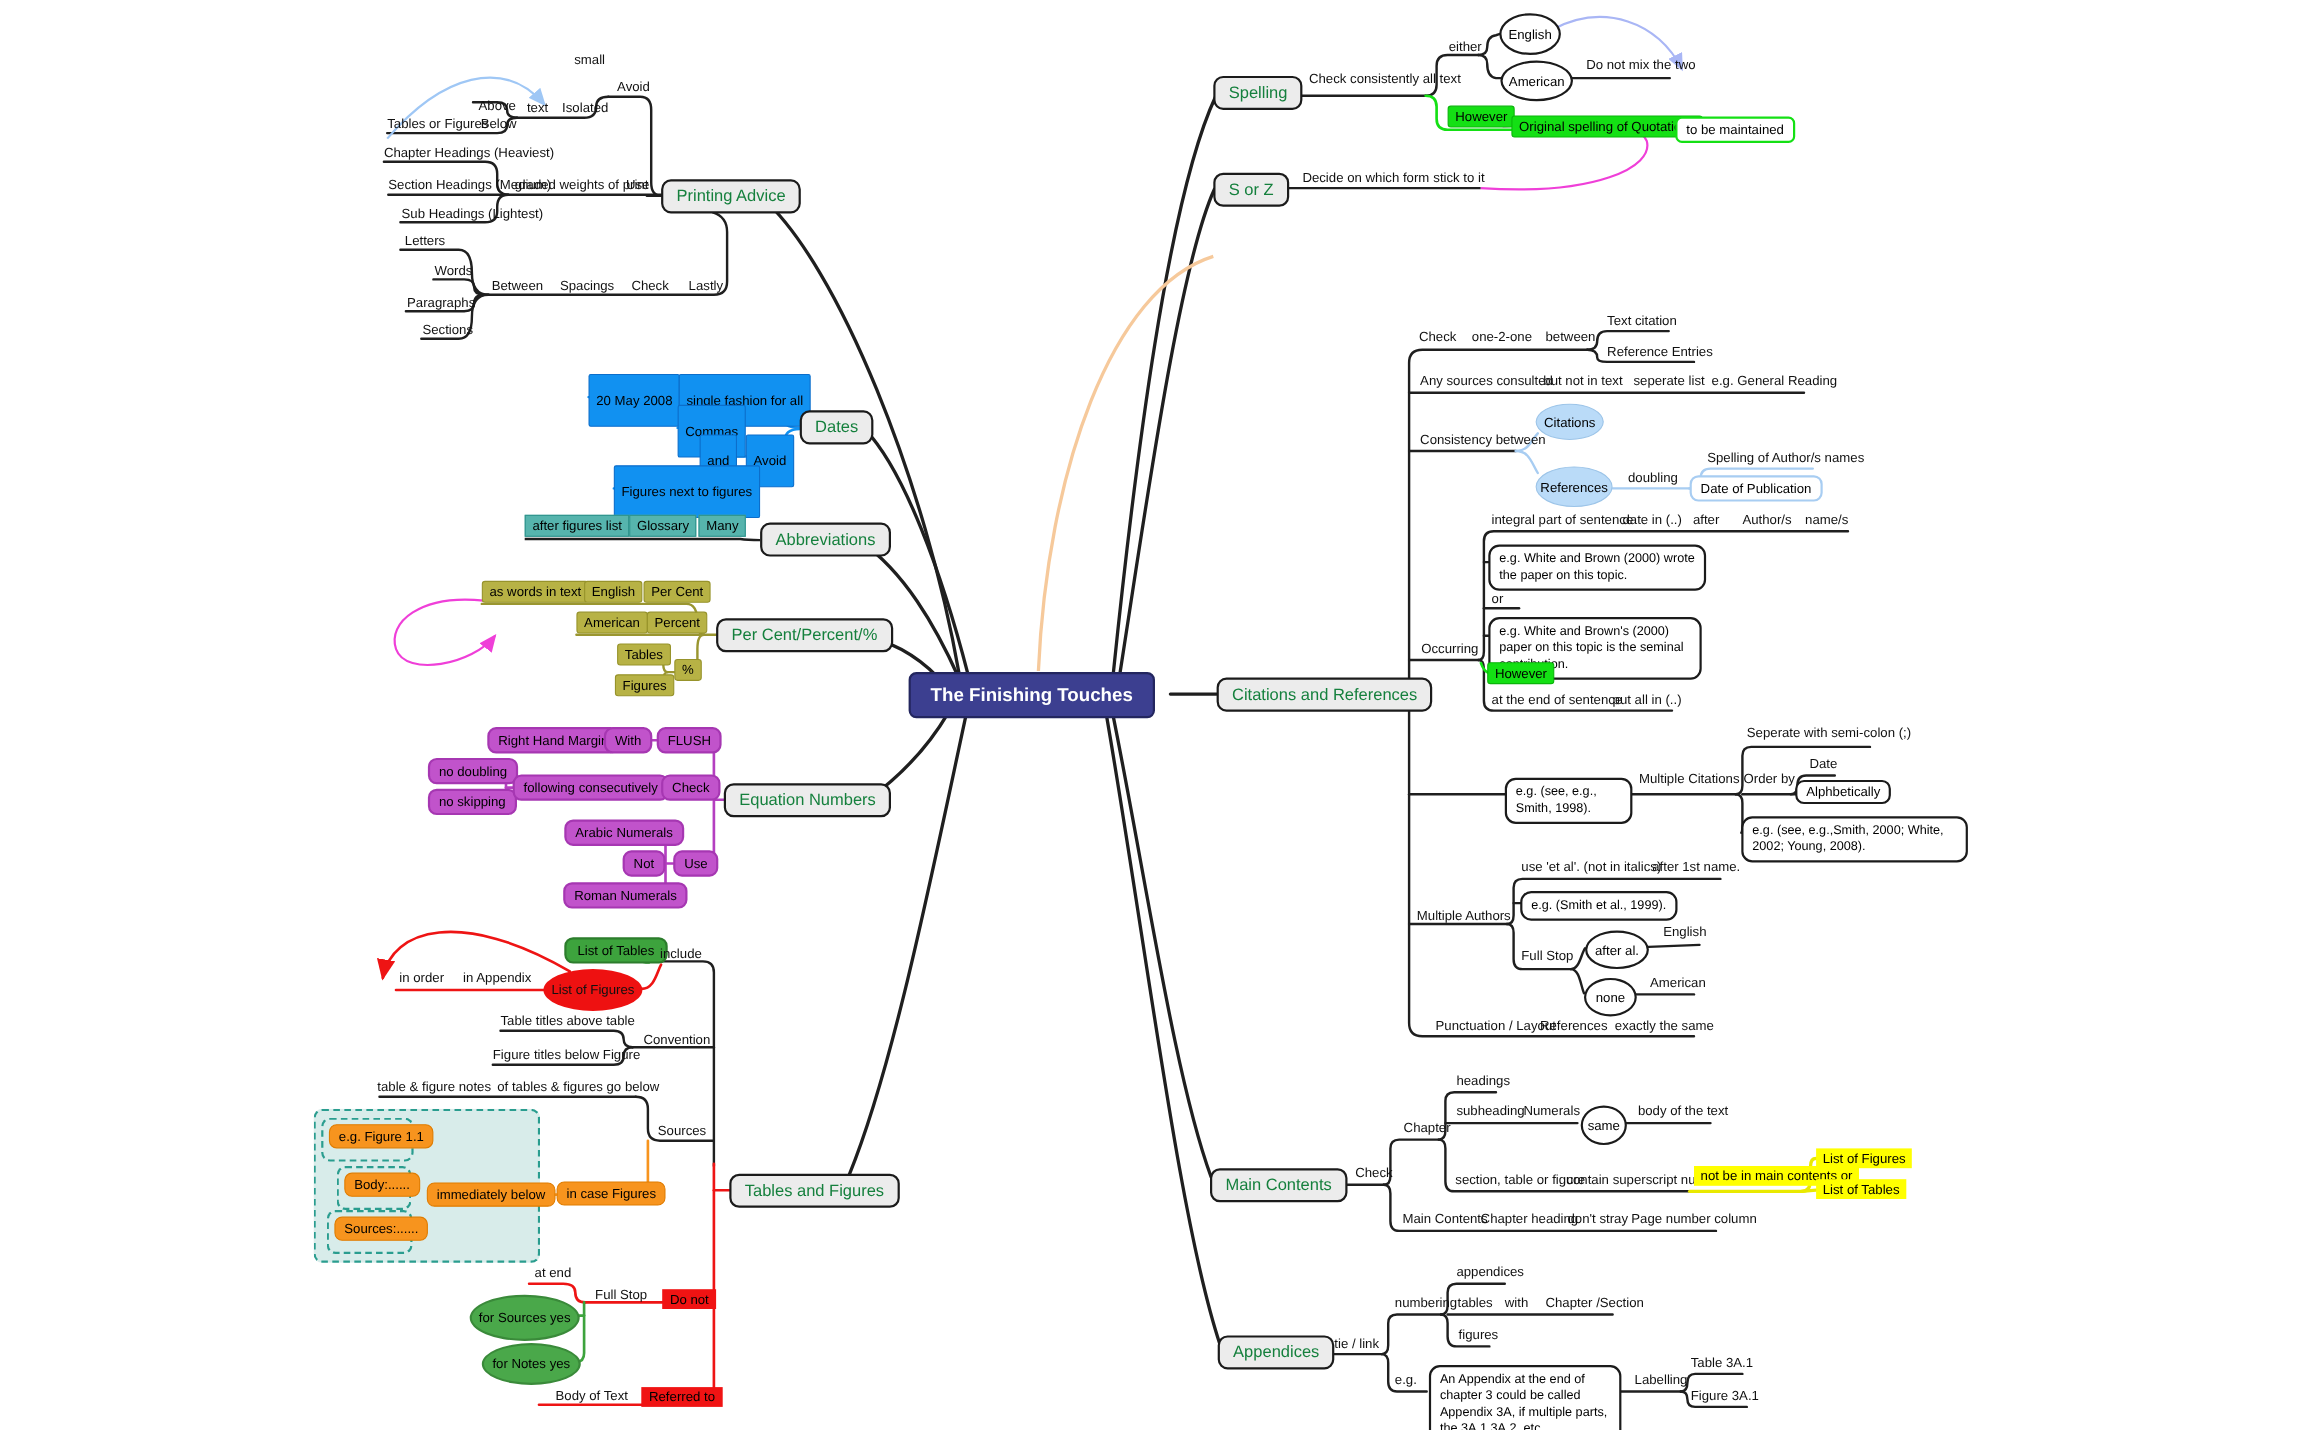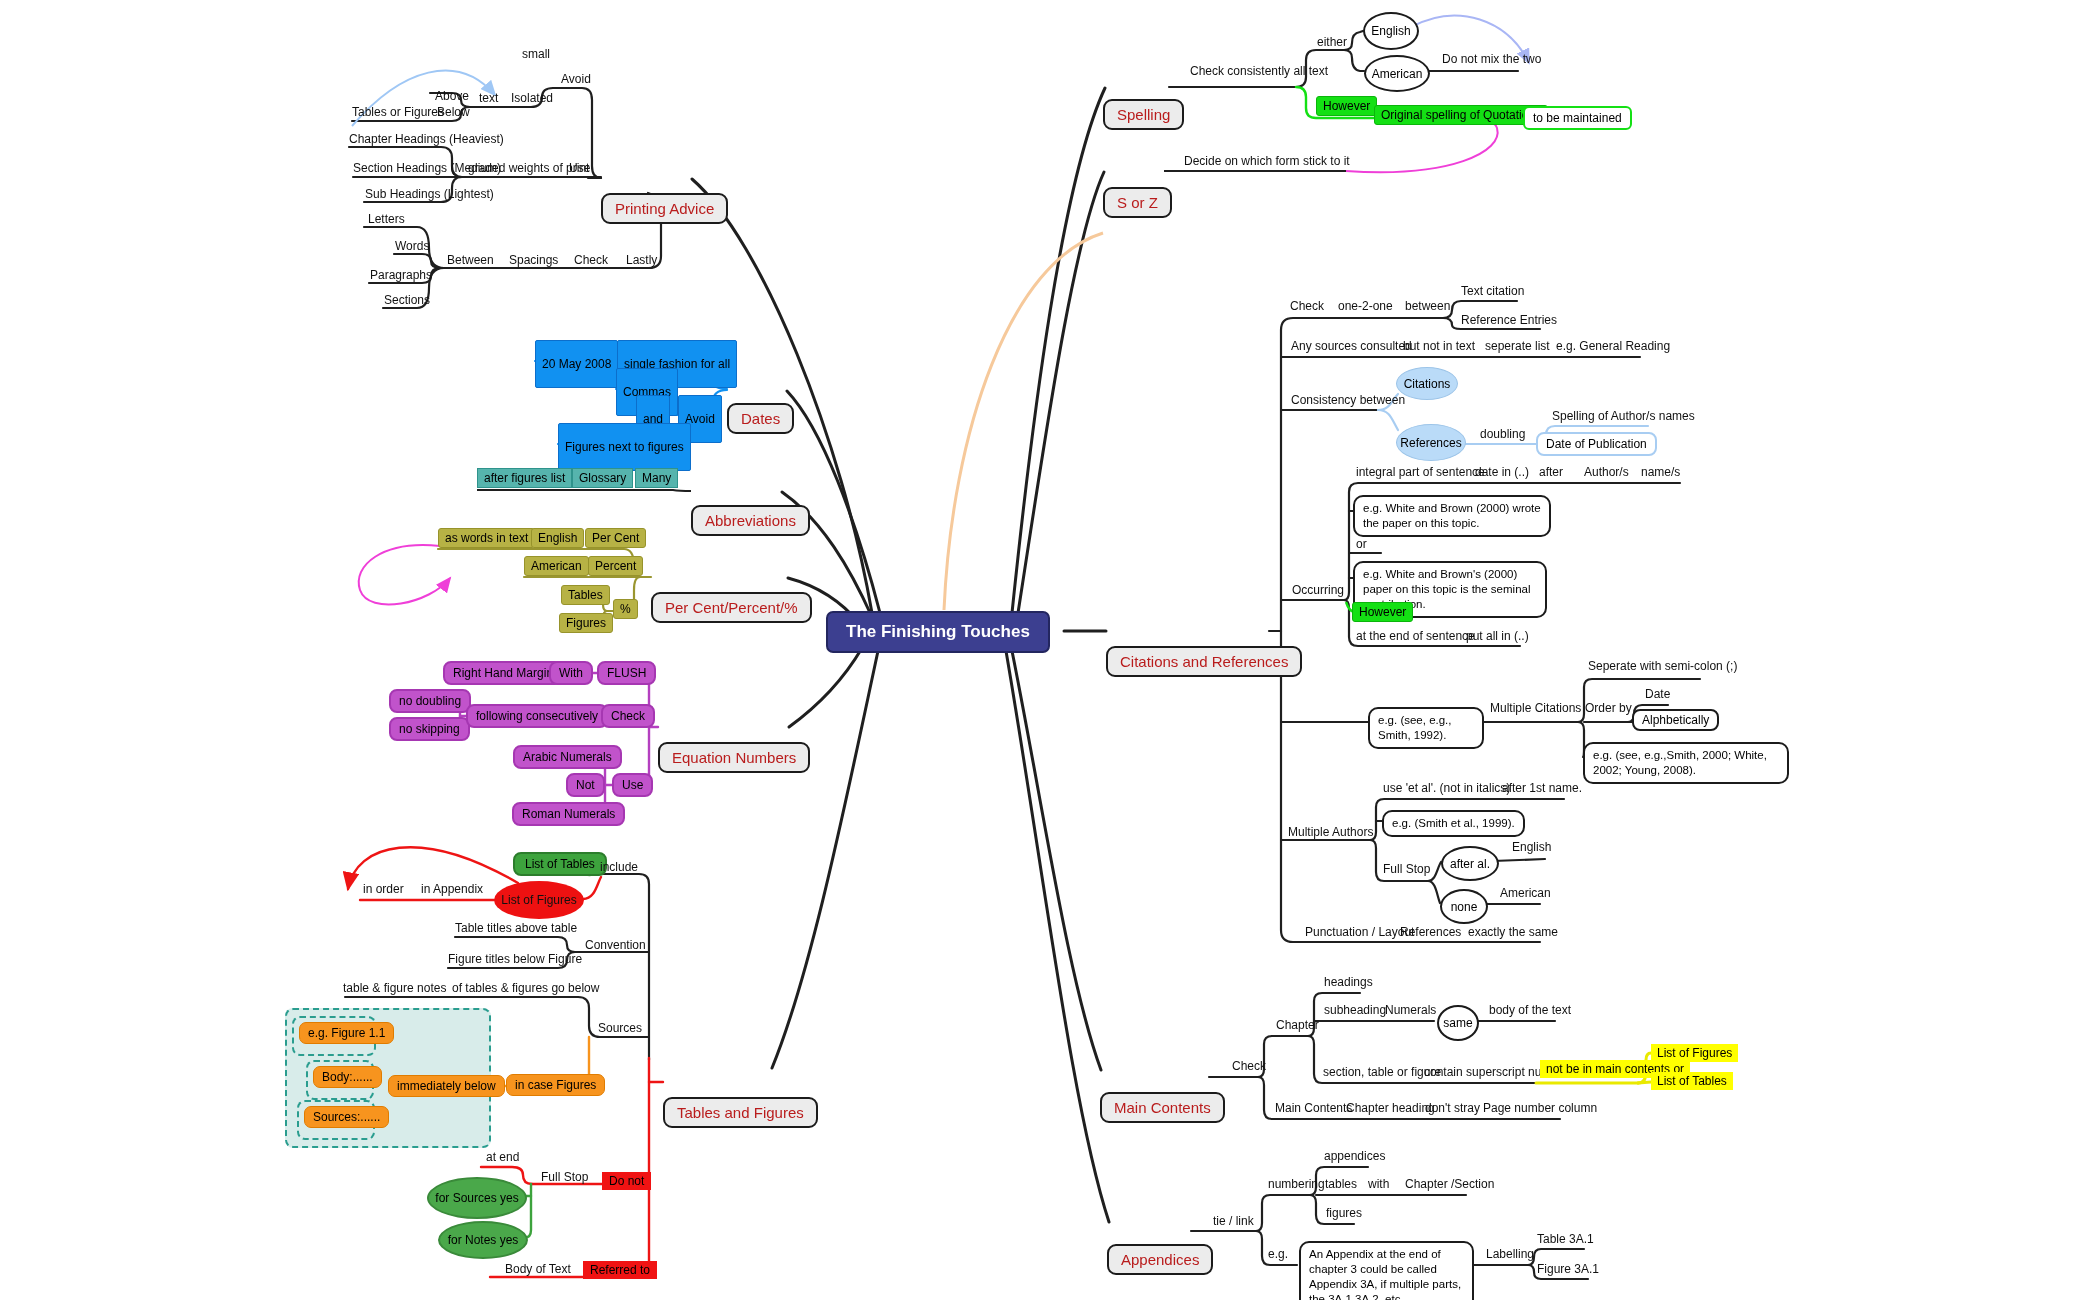--- a/index.html
+++ b/index.html
@@ -1,20 +1,20 @@
 <!DOCTYPE html>
 <html><head>
 <meta charset="utf-8">
 <style>
   html,body{margin:0;padding:0;background:#ffffff;font-family:"Liberation Sans",sans-serif;}
   #stage{position:relative;width:2099px;height:1300px;overflow:hidden;background:#fff;}
   #wires{position:absolute;left:0;top:0;z-index:0;}
   .t{position:absolute;font-size:12px;color:#111;white-space:nowrap;z-index:2;line-height:1.15;}
-  .branch{position:absolute;font-size:15px;color:#b91c1c;background:#ececec;border:2.5px solid #1b1b1b;
-          border-radius:9px;padding:5px 12px;white-space:nowrap;z-index:3;margin-top:30px;}
+  .branch{position:absolute;font-size:15px;color:#15803d;background:#ececec;border:2.5px solid #1b1b1b;
+          border-radius:9px;padding:5px 12px;white-space:nowrap;z-index:3;}
   .center{position:absolute;font-size:17px;font-weight:bold;color:#fff;background:#3c3f90;
           border:2px solid #23265f;border-radius:7px;padding:9px 18px;white-space:nowrap;z-index:3;}
   .note{position:absolute;font-size:13px;color:#222;background:#fbd9af;border-radius:4px;
         padding:8px 10px;width:200px;line-height:1.35;z-index:3;}
   .bluebox{position:absolute;font-size:12px;background:#1191f1;border:1.5px solid #0c6ecb;padding:16px 6px;border-radius:2px;white-space:nowrap;z-index:2;}
   .tealbox{position:absolute;font-size:12px;background:#56b4ad;border:1.5px solid #2f938c;padding:2px 6px;white-space:nowrap;z-index:2;}
   .olivebox{position:absolute;font-size:12px;background:#b7b245;border:1.5px solid #97932b;padding:2px 6px;border-radius:3px;white-space:nowrap;z-index:2;}
   .purplebox{position:absolute;font-size:12px;background:#c153cb;border:2px solid #a637b2;border-radius:8px;padding:3px 8px;white-space:nowrap;z-index:2;}
   .vividgreen{position:absolute;font-size:12px;background:#14e014;border:1.5px solid #0bb50b;border-radius:3px;padding:2px 6px;white-space:nowrap;z-index:2;}
   .greenoutline{position:absolute;font-size:12px;background:#fff;border:2px solid #14e014;border-radius:6px;padding:3px 8px;white-space:nowrap;z-index:2;}
@@ -359,21 +359,21 @@
 <div class="t" style="left:1475px;top:466px">date in (..)</div>
 <div class="t" style="left:1539px;top:466px">after</div>
 <div class="t" style="left:1584px;top:466px">Author/s</div>
 <div class="t" style="left:1641px;top:466px">name/s</div>
 <div class="egbox" style="left:1353px;top:495px;width:178px">e.g. White and Brown (2000) wrote the paper on this topic.</div>
 <div class="t" style="left:1356px;top:538px">or</div>
 <div class="egbox" style="left:1353px;top:561px;width:174px">e.g. White and Brown's (2000) paper on this topic is the seminal contribution.</div>
 <div class="vividgreen" style="left:1352px;top:602px">However</div>
 <div class="t" style="left:1356px;top:630px">at the end of sentence</div>
 <div class="t" style="left:1466px;top:630px">put all in (..)</div>
-<div class="egbox" style="left:1368px;top:707px;width:96px">e.g. (see, e.g., Smith, 1992).</div>
+<div class="egbox" style="left:1368px;top:707px;width:96px">e.g. (see, e.g., Smith, 1998).</div>
 <div class="t" style="left:1490px;top:702px">Multiple Citations</div>
 <div class="t" style="left:1588px;top:660px">Seperate with semi-colon (;)</div>
 <div class="t" style="left:1585px;top:702px">Order by</div>
 <div class="t" style="left:1645px;top:688px">Date</div>
 <div class="blkoutline" style="left:1632px;top:709px">Alphbetically</div>
 <div class="egbox" style="left:1583px;top:742px;width:186px">e.g. (see, e.g.,Smith, 2000; White, 2002; Young, 2008).</div>
 <div class="t" style="left:1288px;top:826px">Multiple Authors</div>
 <div class="t" style="left:1383px;top:782px">use 'et al'. (not in italics)</div>
 <div class="t" style="left:1502px;top:782px">after 1st name.</div>
 <div class="egbox" style="left:1382px;top:810px;white-space:nowrap">e.g. (Smith et al., 1999).</div>

